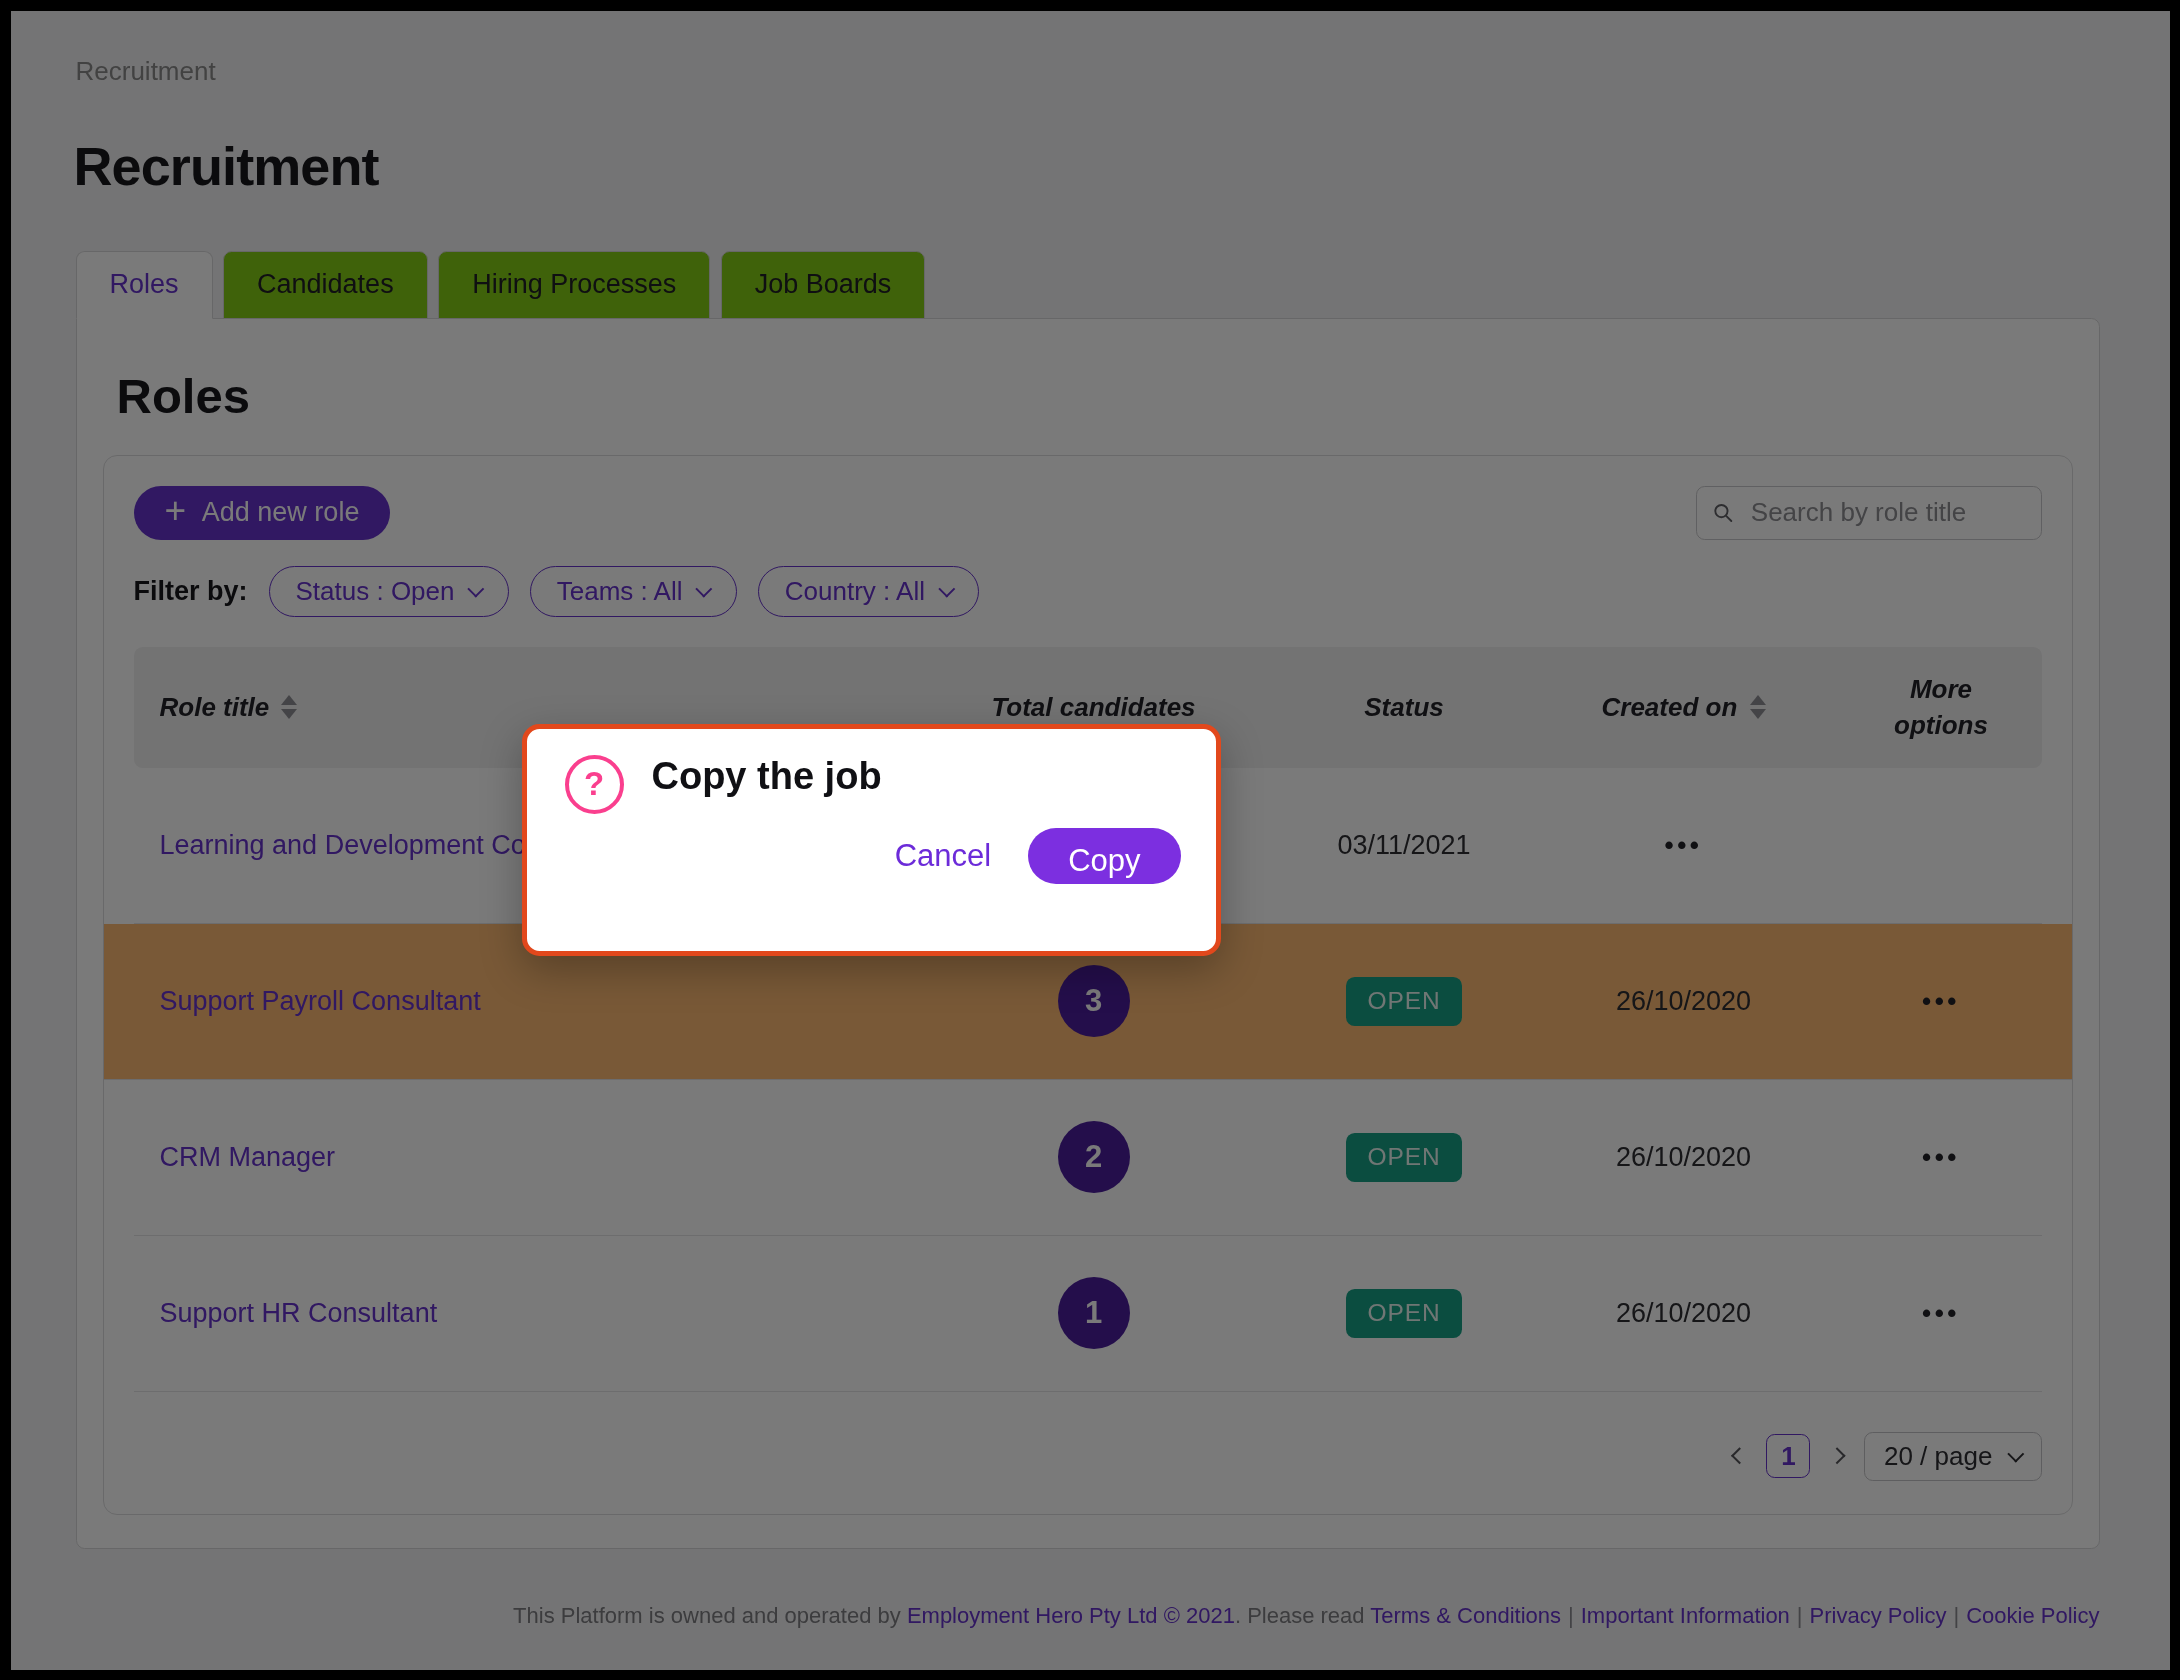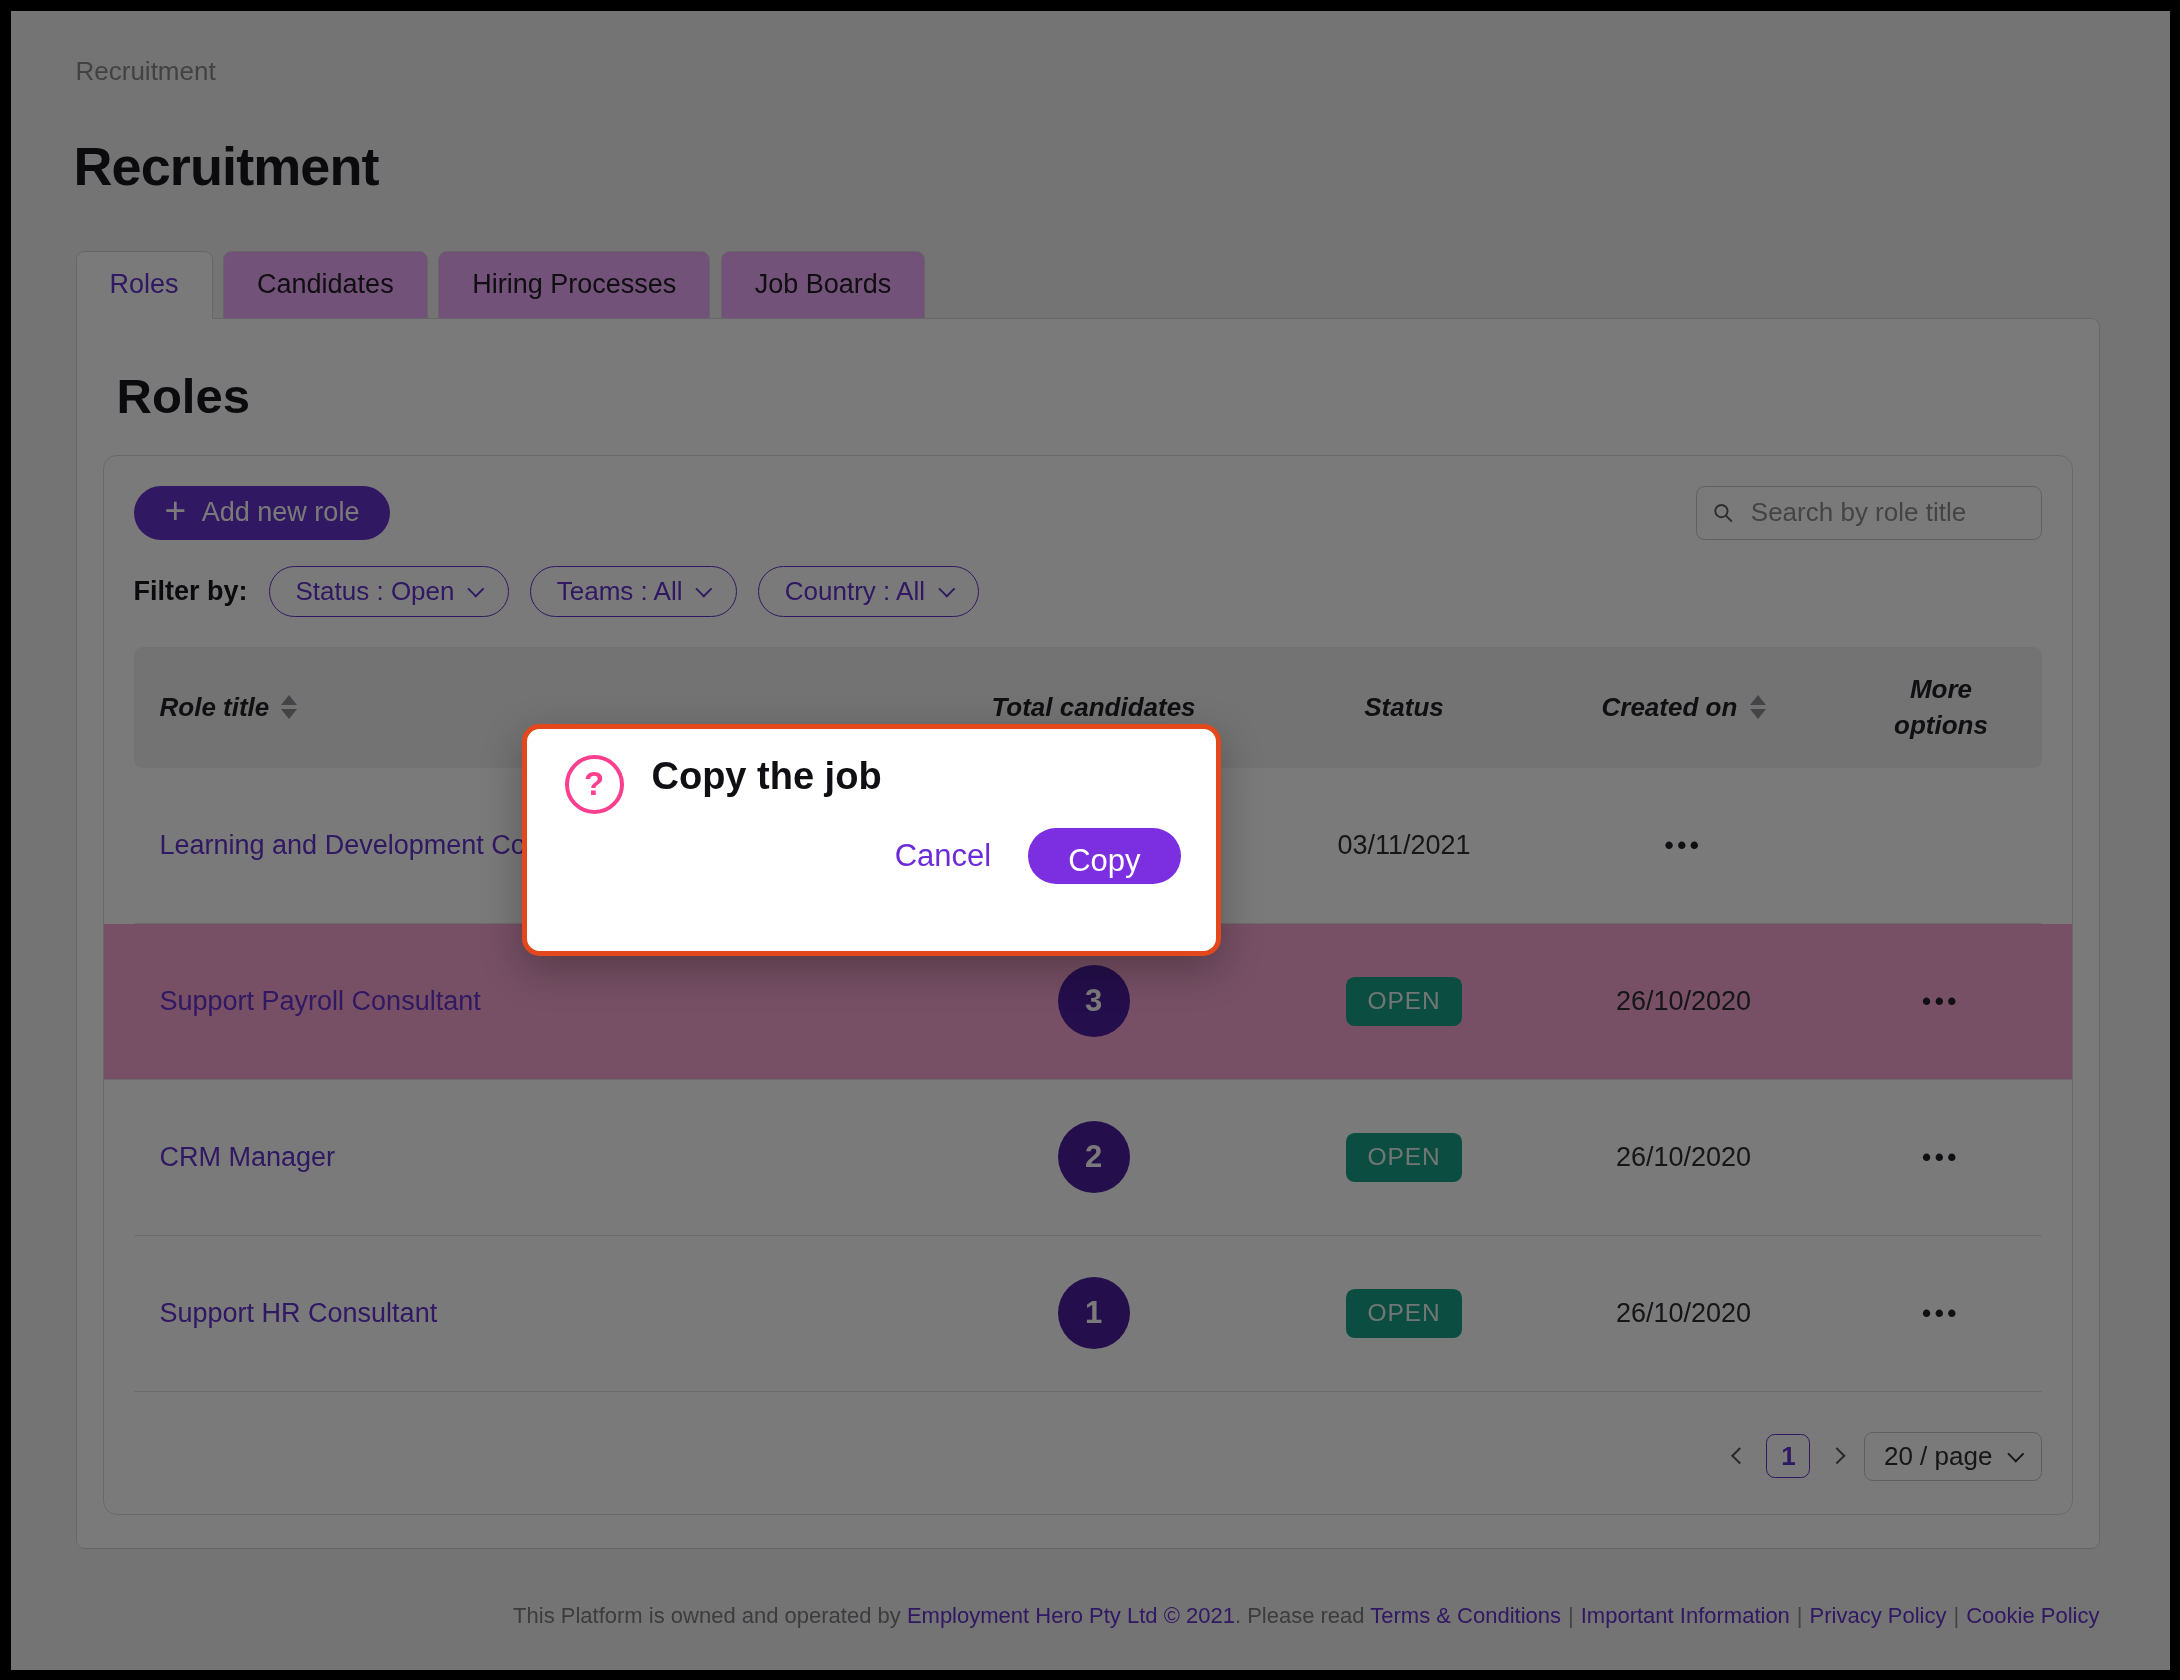--- a/index.html
+++ b/index.html
@@ -5,21 +5,21 @@
   html,body{margin:0;padding:0;}
   body{width:2180px;height:1680px;background:#000;font-family:"Liberation Sans",sans-serif;}
   .frame{position:relative;width:2180px;height:1680px;box-sizing:border-box;background:#000;padding:10.5px;}
   .page{position:relative;width:100%;height:100%;background:#F3F3F4;overflow:hidden;}
 
   .breadcrumb{font-size:26px;color:#8A8A8A;margin:45px 0 0 65px;cursor:pointer;}
   .page-title{font-size:54px;font-weight:800;color:#17171C;margin:48px 0 0 63px;letter-spacing:-0.9px;}
 
   .tabs{display:flex;gap:10.5px;margin:54px 0 0 65px;position:relative;z-index:2;}
   .tab{height:68px;box-sizing:border-box;display:flex;align-items:center;padding:0 33px;
-       font-size:27px;color:#212126;background:#f0abfc;border:0.9px solid #D8D8DA;
+       font-size:27px;color:#212126;background:#84cc16;border:0.9px solid #D8D8DA;
        border-radius:8.7px 8.7px 0 0;cursor:pointer;}
   .tab.active{background:#fff;color:#6633CC;border-bottom-color:#fff;}
 
   .panel{margin:-0.9px 0 0 65px;width:2024px;box-sizing:border-box;background:#fff;
          border:0.9px solid #D8D8DA;border-radius:0 8.7px 8.7px 8.7px;
          padding:35px 26px 33px 26px;min-height:1204px;}
   .section-title{font-size:49px;font-weight:800;color:#17171C;margin:14px 0 31px 14px;}
 
   .card{border:0.9px solid #DCDCDE;border-radius:14px;padding:30px;}
 
@@ -49,21 +49,21 @@
   .th{justify-self:center;text-align:center;display:flex;align-items:center;gap:12.2px;}
   .th-title{justify-self:start;padding-left:26px;text-align:left;}
   .th-more{max-width:122px;line-height:1.4;}
   .sort{display:flex;flex-direction:column;gap:4.4px;}
   .sort i{display:block;width:0;height:0;border-left:8.7px solid transparent;border-right:8.7px solid transparent;}
   .sort .up{border-bottom:10.5px solid #8F8F94;}
   .sort .down{border-top:10.5px solid #8F8F94;}
 
   .trow{display:grid;grid-template-columns:1fr 376px 245px 314px 201px;align-items:center;
         height:155px;border-bottom:0.9px solid #E4E4E6;font-size:27px;}
-  .trow.highlight{background:#f9a8d4;margin:0 -30px;padding:0 30px;}
+  .trow.highlight{background:#fdba74;margin:0 -30px;padding:0 30px;}
   .role-link{color:#6633CC;cursor:pointer;padding-left:26px;}
   .td-center{justify-self:center;}
   .count-badge{display:flex;align-items:center;justify-content:center;width:72px;height:72px;
                border-radius:50%;background:#4B1E9E;color:#fff;font-size:31px;font-weight:700;cursor:default;}
   .count-badge:empty{display:none;}
   .status-badge{display:inline-block;padding:10.5px 21px;border-radius:8.7px;background:#17A287;
                 color:#EAF6F2;font-size:24.5px;letter-spacing:0.9px;}
   .td-created{justify-self:center;color:#2E2E33;}
   .more-icon{font-size:26px;letter-spacing:3.5px;color:#232328;cursor:pointer;font-weight:700;}
 

